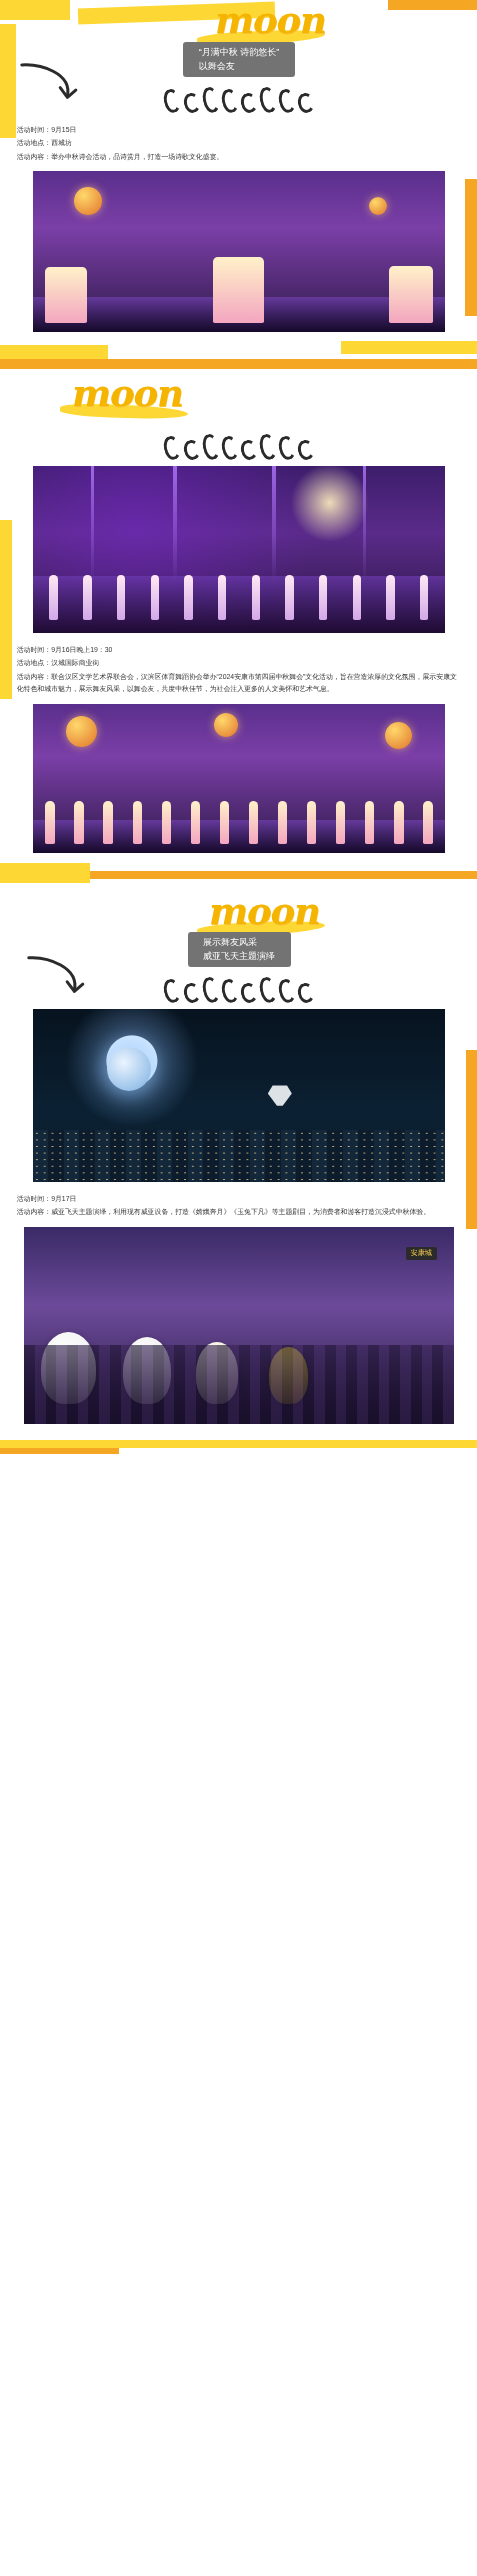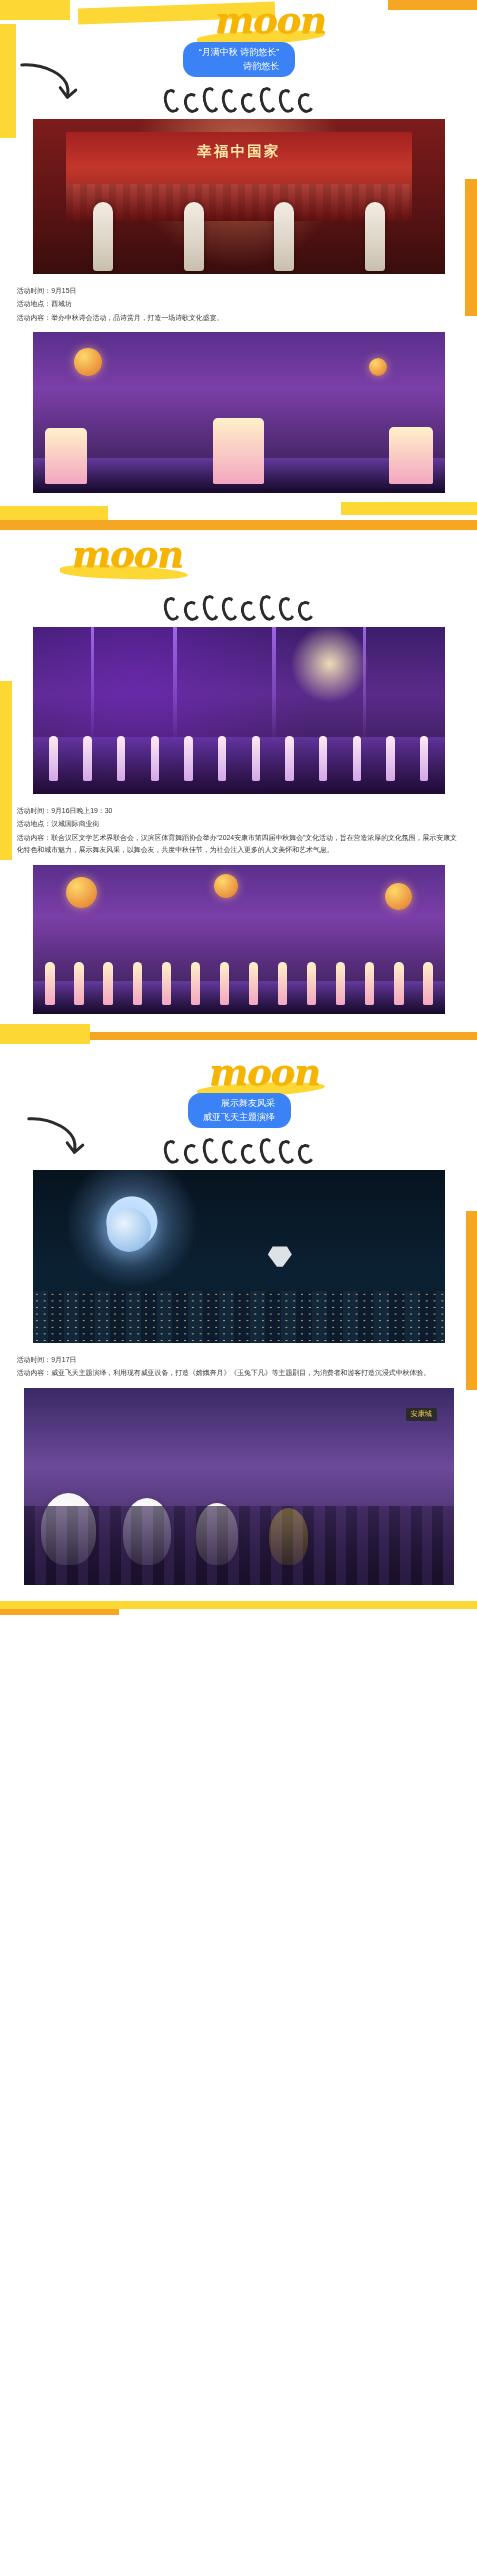--- a/index.html
+++ b/index.html
@@ -41,26 +41,26 @@
     letter-spacing: -1.2px;
     line-height: 0.9;
     text-shadow: 0.6px 0.6px 0 #f7c233;
   }
 
   
   .title-plate {
     position: relative;
     display: inline-block;
     padding: 3.6px 15.5px;
-    background: #3b82f6;
+    background: #737373;
     color: #fff;
     font-size: 9px;
     line-height: 1.55;
-    text-align: right;
-    border-radius: 13px;
+    text-align: left;
+    border-radius: 3px;
   }
 
   .plate-wrap { text-align: center; }
 
   
   .hooks {
     display: flex;
     justify-content: center;
     gap: 3.6px;
     align-items: flex-end;
@@ -218,54 +218,40 @@
   <div class="section" style="padding-top:3.6px;">
 
     <div style="text-align:center;position:relative;height:47px;">
       <div class="yellow-blob" style="left:197px;top:27.5px;width:128px;height:13px;transform:rotate(-3deg);"></div>
       <div class="moon-word" style="position:absolute;left:215px;top:0;">moon</div>
     </div>
 
     <div class="plate-wrap" style="margin-top:-8.4px;position:relative;">
       <div class="title-plate">
         <div>“月满中秋 诗韵悠长”</div>
-        <div>诗韵悠长</div>
+        <div>以舞会友</div>
       </div>
       
       <svg class="arrow-doodle" style="left:16.7px;top:18px;" width="66" height="47" viewBox="0 0 110 78">
         <path d="M8,8 C40,6 92,22 84,60" fill="none" stroke="#2b2b2b" stroke-width="5" stroke-linecap="round"></path>
         <path d="M84,62 L72,46 M84,62 L98,50" fill="none" stroke="#2b2b2b" stroke-width="5" stroke-linecap="round"></path>
       </svg>
     </div>
 
     <div class="hooks" style="margin-top:8.4px;">
       <div class="hook"></div>
       <div class="hook h2"></div>
       <div class="hook h3"></div>
       <div class="hook"></div>
       <div class="hook h2"></div>
       <div class="hook h3"></div>
       <div class="hook"></div>
       <div class="hook h2"></div>
     </div>
 
-    <div class="photo" style="width:412px;height:155px;margin-top:6px;">
-      <div class="stage1">
-        <div class="screen">
-          <div class="ttl">幸福中国家</div>
-          <div class="city"></div>
-        </div>
-        <div class="people">
-          <i></i>
-            <i></i>
-            <i></i>
-            <i></i>
-        </div>
-      </div>
-    </div>
 
     <div class="info" style="margin-top:7.2px;">
       <p>活动时间：9月15日</p>
       <p>活动地点：西城坊</p>
       <p>活动内容：举办中秋诗会活动，品诗赏月，打造一场诗歌文化盛宴。</p>
     </div>
 
     <div class="photo" style="width:412px;height:161px;margin-top:4.8px;">
       <div class="stage4">
         <div class="glob" style="left:10%;top:10%;width:27.5px;height:27.5px;"></div>

